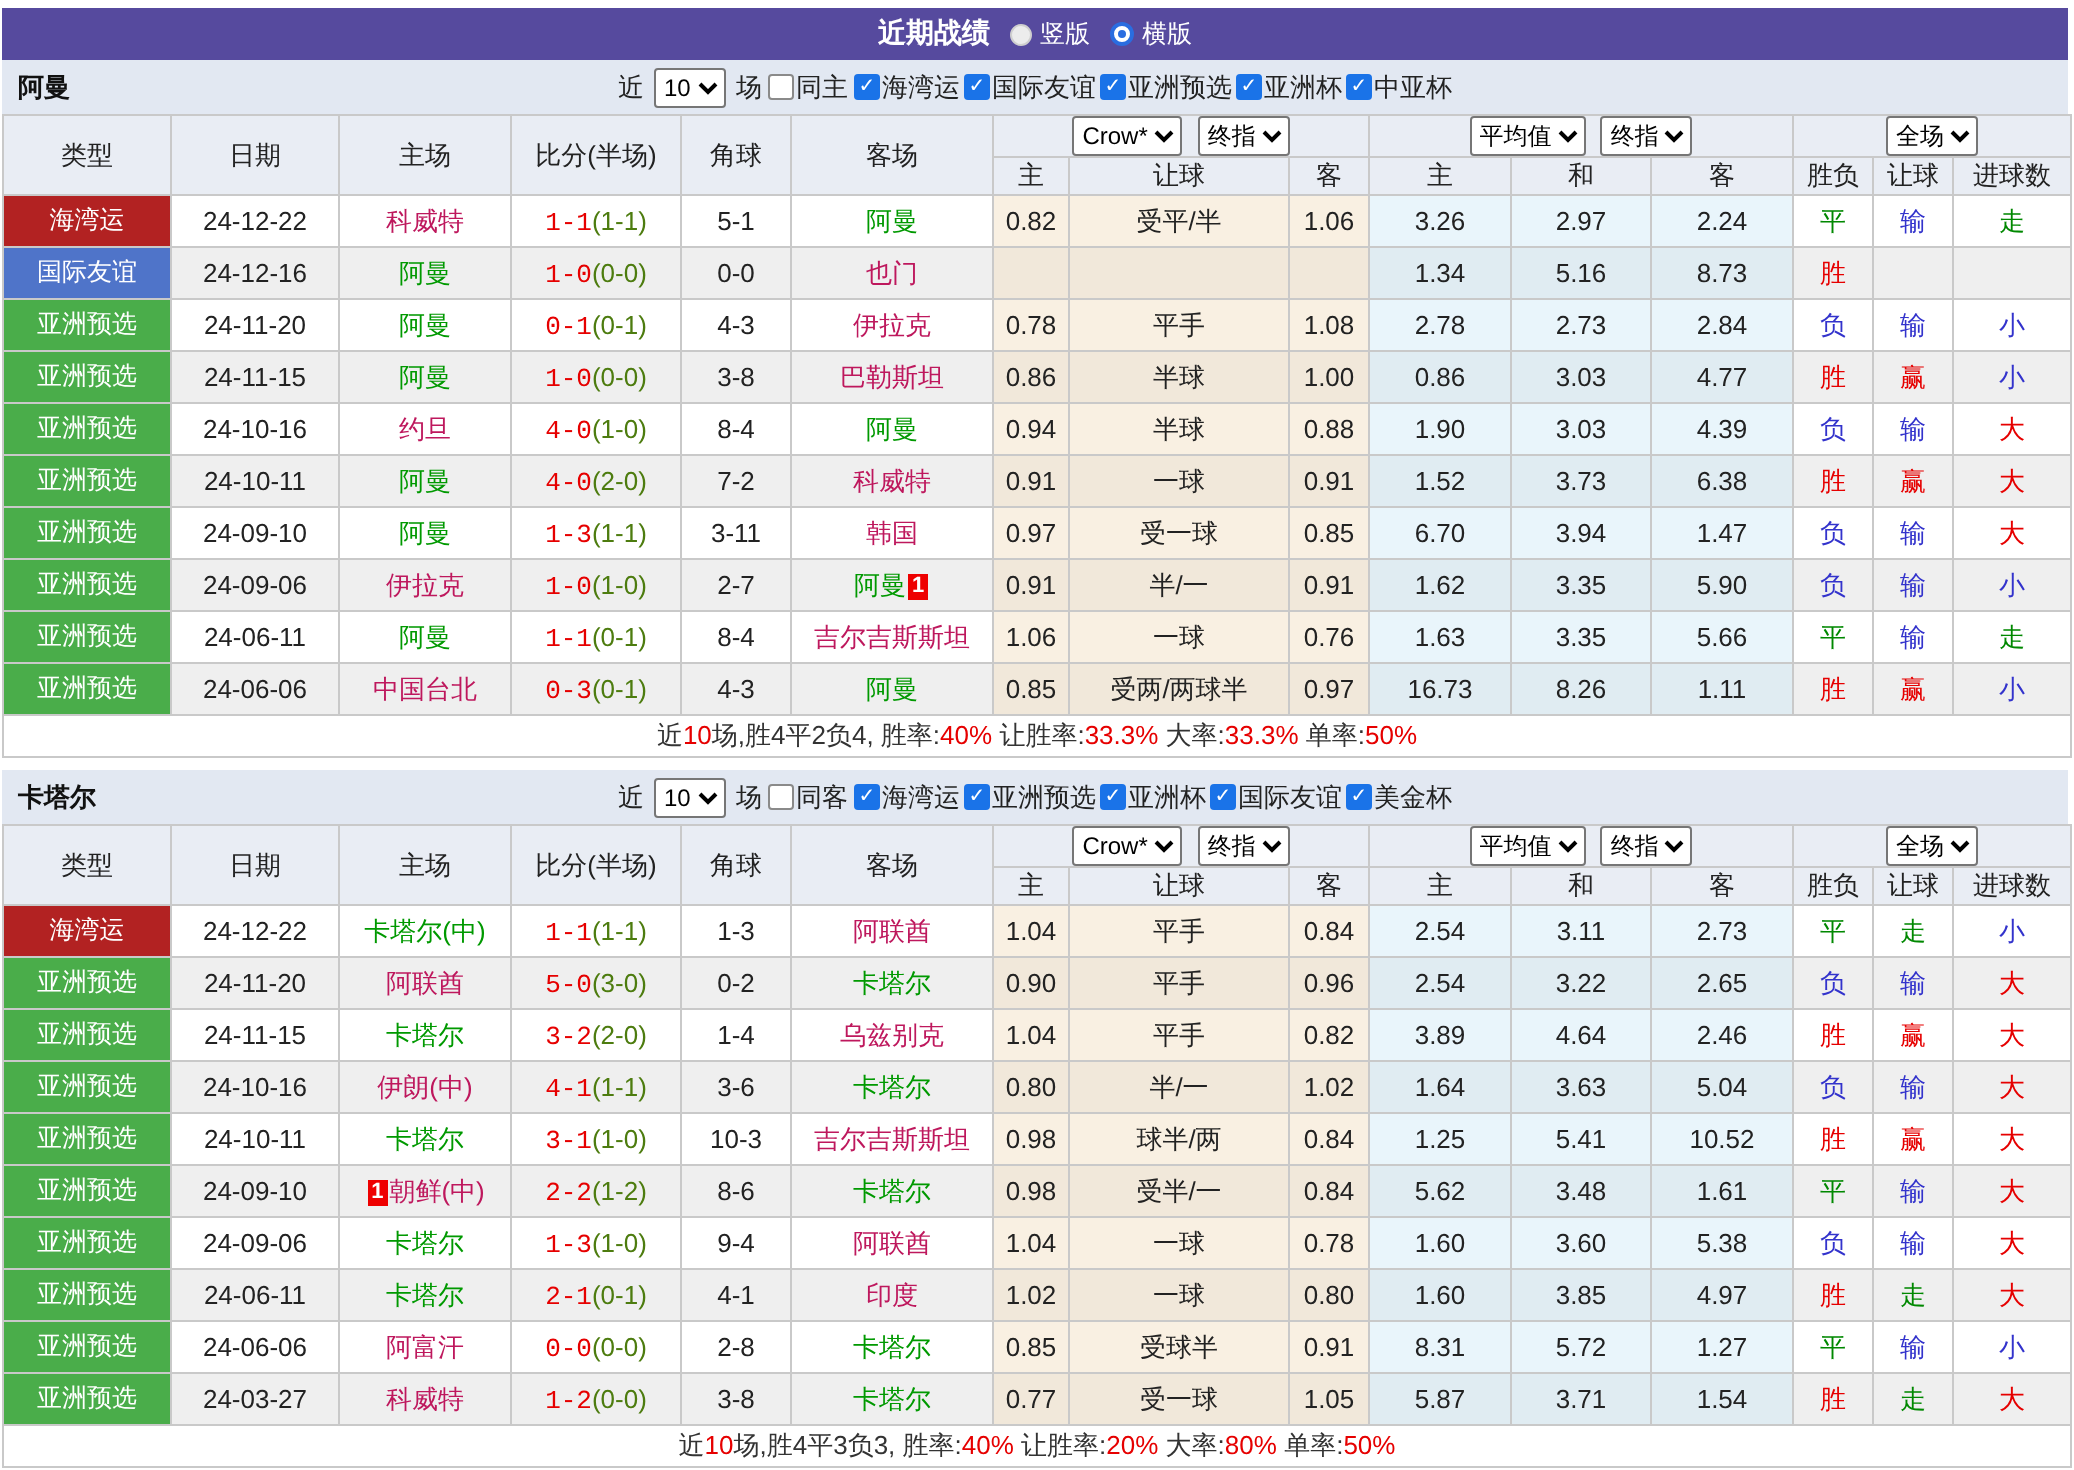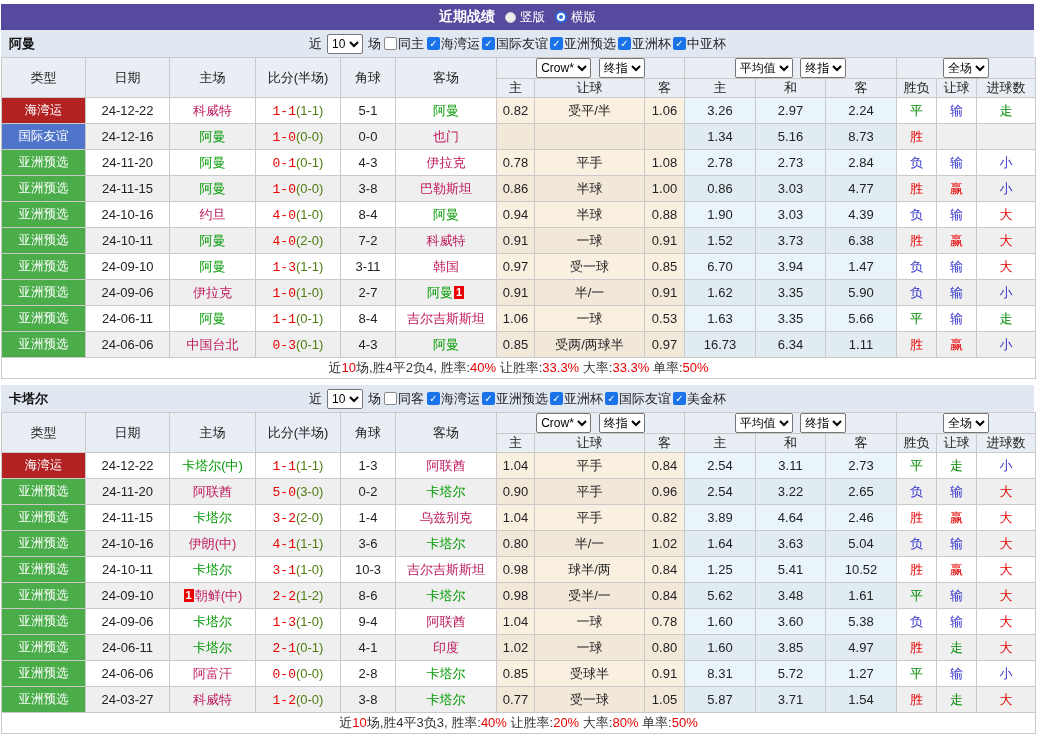--- a/index.html
+++ b/index.html
@@ -289,40 +289,40 @@
             </tr>
             <tr>
               <td class="type-cell" style="background: rgb(74, 173, 74);">亚洲预选</td>
               <td>24-06-11</td>
               <td><span class="team focal">阿曼</span></td>
               <td><span class="ft">1-1</span><span class="ht">(0-1)</span></td>
               <td>8-4</td>
               <td><span class="team">吉尔吉斯斯坦</span></td>
               <td class="td-cream">1.06</td>
               <td class="td-cream">一球</td>
-              <td class="td-cream">0.53</td>
+              <td class="td-cream">0.76</td>
               <td class="td-avg">1.63</td>
               <td class="td-avg">3.35</td>
               <td class="td-avg">5.66</td>
               <td class="c-res-green">平</td>
               <td class="c-res-blue">输</td>
               <td class="c-res-green">走</td>
             </tr>
             <tr>
               <td class="type-cell" style="background: rgb(74, 173, 74);">亚洲预选</td>
               <td>24-06-06</td>
               <td><span class="team">中国台北</span></td>
               <td><span class="ft">0-3</span><span class="ht">(0-1)</span></td>
               <td>4-3</td>
               <td><span class="team focal">阿曼</span></td>
               <td class="td-cream">0.85</td>
               <td class="td-cream">受两/两球半</td>
               <td class="td-cream">0.97</td>
               <td class="td-avg">16.73</td>
-              <td class="td-avg">6.34</td>
+              <td class="td-avg">8.26</td>
               <td class="td-avg">1.11</td>
               <td class="c-res-red">胜</td>
               <td class="c-res-red">赢</td>
               <td class="c-res-blue">小</td>
             </tr>
           </tbody>
       <tfoot>
         <tr>
               <td colspan="15"><span>近</span><span class="sum-red">10</span><span>场,胜4平2负4, 胜率:</span><span class="sum-red">40%</span><span> 让胜率:</span><span class="sum-red">33.3%</span><span> 大率:</span><span class="sum-red">33.3%</span><span> 单率:</span><span class="sum-red">50%</span></td>
             </tr>

